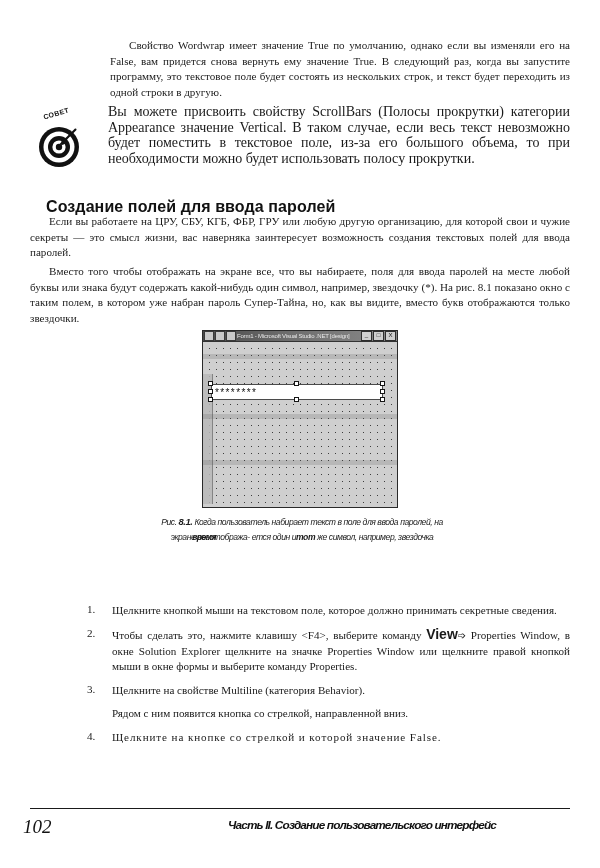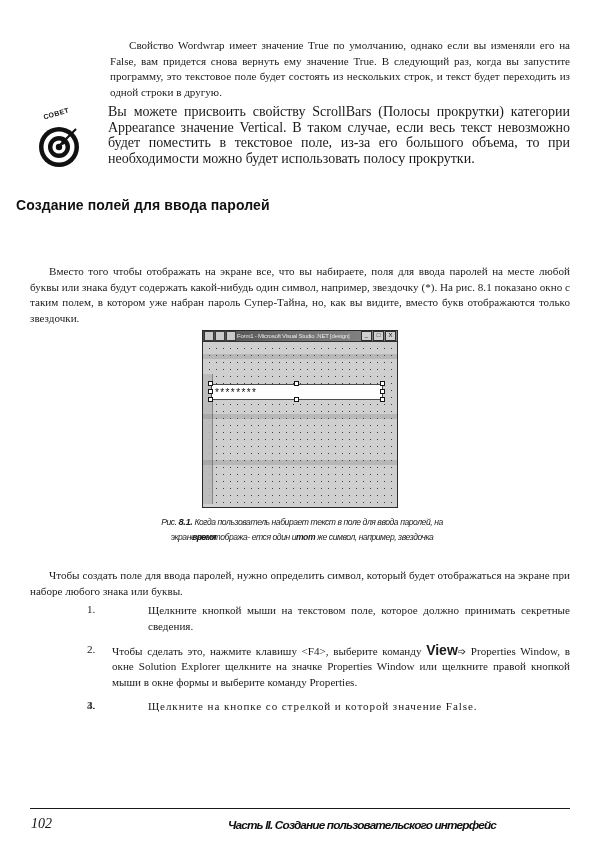--- a/index.html
+++ b/index.html
@@ -74,25 +74,25 @@
     top: 0px;
     width: 462px;
     font-size: 14px;
     line-height: 15.6px;
     text-align: justify;
   }
 
   
   #section-heading {
     position: absolute;
-    left: 16px;
+    left: 46px;
     top: 185px;
     font-family: "Liberation Sans", sans-serif;
     font-weight: bold;
-    font-size: 14px;
+    font-size: 16px;
     letter-spacing: 0.1px;
     color: #111;
   }
 
   
   #figure-wrap {
     position: absolute;
     left: 0;
     top: 330px;
     width: 600px;
@@ -243,21 +243,20 @@
     left: 2px;
     top: 0;
     font-family: "Liberation Serif", serif;
     font-size: 11.1px;
   }
   .step-text {
     font-family: "Liberation Serif", serif;
     font-size: 11.1px;
     line-height: 15.6px;
     text-align: justify;
-    margin-left: 36px;
   }
   .step-text.sans {
     font-family: "Liberation Sans", sans-serif;
     font-size: 11.6px;
   }
   .substep {
     font-family: "Liberation Serif", serif;
     font-size: 11.1px;
     line-height: 15.6px;
     text-align: justify;
@@ -277,25 +276,25 @@
   #footer-rule {
     position: absolute;
     left: 30px;
     top: 808px;
     width: 540px;
     height: 1px;
     background: #1a1a1a;
   }
   #page-number {
     position: absolute;
-    left: 31px;
+    left: 23px;
     top: 816px;
     font-family: "Liberation Serif", serif;
     font-style: italic;
-    font-size: 14px;
+    font-size: 19px;
     color: #121212;
   }
   #footer-title {
     position: absolute;
     left: 228px;
     top: 818px;
     width: 380px;
     font-family: "Liberation Sans", sans-serif;
     font-style: italic;
     font-weight: bold;
@@ -324,20 +323,21 @@
         <circle cx="21" cy="23" r="3.2" fill="#111"></circle>
         <path d="M40 3 L26 17 L30 19 L24 21 L23 15 L26 18 Z" fill="#111"></path>
         <path d="M38 5 L22.5 20.5" stroke="#111" stroke-width="2.2" fill="none"></path>
       </svg>
     </div>
     <div id="tip-text">Вы можете присвоить свойству ScrollBars (Полосы прокрутки) категории Appearance значение Vertical. В таком случае, если весь текст невозможно будет поместить в текстовое поле, из-за его большого объема, то при необходимости можно будет использовать полосу прокрутки.</div>
   </div>
 
   <h2 id="section-heading">Создание полей для ввода паролей</h2>
 
+  <div class="para indent" style="left:30px; top:214px; width:540px;">Если вы работаете на ЦРУ, СБУ, КГБ, ФБР, ГРУ или любую другую организацию, для которой свои и чужие секреты — это смысл жизни, вас наверняка заинтересует возможность создания текстовых полей для ввода паролей.</div>
 
   <div class="para indent" style="left:30px; top:264px; width:540px;">Вместо того чтобы отображать на экране все, что вы набираете, поля для ввода паролей на месте любой буквы или знака будут содержать какой-нибудь один символ, например, звездочку (*). На рис. 8.1 показано окно с таким полем, в котором уже набран пароль Супер-Тайна, но, как вы видите, вместо букв отображаются только звездочки.</div>
 
   <div id="figure-wrap">
     <div id="designer-window">
 
       <div id="title-bar">
         <span class="tb-ico"></span>
         <span class="tb-ico"></span>
         <span class="tb-ico"></span>
@@ -372,36 +372,37 @@
 
   <div id="figure-caption">
     <span>Рис.</span>
     <span class="num">8.1.</span>
     <span>Когда пользователь набирает текст в поле</span>
     <span>для ввода паролей, на экране все</span><span class="overlap"><span>время</span></span><span>отобража-</span>
     <span>ется один и</span><span style="font-weight:bold;">тот</span>
     <span>же символ, например, звездочка</span>
   </div>
 
-  <div class="para indent" style="left:30px; top:568px; width:540px;">Чтобы создать поле для ввода паролей, нужно определить символ, который будет отображаться на экране при наборе любого знака или буквы.</div>
 
   <ol id="steps" style="list-style:none;margin:0;padding:0;">
 
     <li class="step">
       <span class="step-num">1.</span>
       <div class="step-text">Щелкните кнопкой мыши на текстовом поле, которое должно принимать секретные сведения.</div>
     </li>
 
     <li class="step">
       <span class="step-num">2.</span>
       <div class="substep"><span>Чтобы сделать это, нажмите клавишу &lt;F4&gt;, выберите команду </span><span class="menu-path">View</span><span class="arrow-glyph">➩</span><span> Properties Window, в окне Solution Explorer щелкните на значке Properties Window или щелкните правой кнопкой мыши в окне формы и выберите команду Properties.</span></div>
     </li>
 
     <li class="step">
       <span class="step-num">3.</span>
+      <div class="step-text">Щелкните на свойстве Multiline (категория Behavior).</div>
+      <div class="substep">Рядом с ним появится кнопка со стрелкой, направленной вниз.</div>
     </li>
 
     <li class="step">
       <span class="step-num">4.</span>
       <div class="step-text mono-ish">Щелкните на кнопке со стрелкой и которой значение False.</div>
     </li>
   </ol>
 
   <div id="footer-rule"></div>
   <div id="page-number">102</div>

